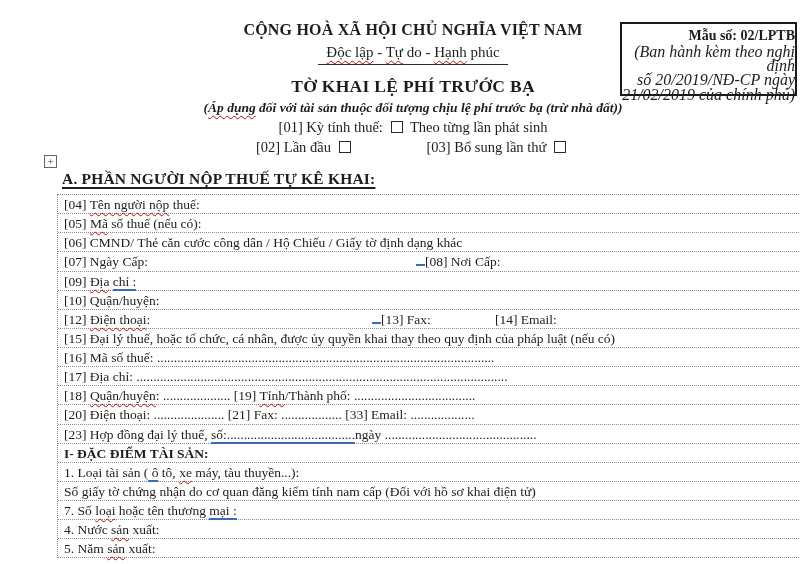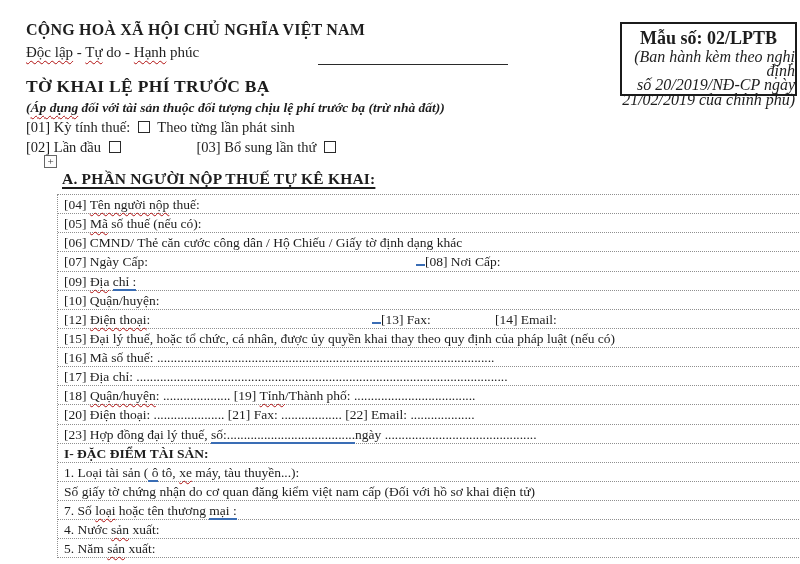--- a/index.html
+++ b/index.html
@@ -1,31 +1,31 @@
 <!DOCTYPE html>
 <html><head>
 <meta charset="utf-8">
 <style>
   html,body{margin:0;padding:0;background:#fff;}
   #page{position:relative;width:800px;height:564px;background:#ffffff;overflow:hidden;
         font-family:"Liberation Serif","DejaVu Serif",serif;color:var(--ink,#1d1d1d);}
 
   
-  #header-center{position:absolute;left:26px;top:21px;width:774px;text-align:left;}
+  #header-center{position:absolute;left:26px;top:21px;width:774px;text-align:center;}
   .nat-title{font-size:16px;font-weight:bold;letter-spacing:.2px;}
   .motto{font-size:15px;font-weight:normal;margin-top:5px;}
   .motto-rule{width:190px;border:0;border-top:1.6px solid #2a2a2a;margin:3px auto 0 auto;}
   .form-title{font-size:17.5px;font-weight:bold;margin-top:11px;letter-spacing:.3px;}
   .form-subtitle{font-size:13.5px;font-weight:bold;font-style:italic;margin-top:3px;}
   .opt-line{font-size:14.5px;margin-top:3px;}
 
   
   #stamp-box{position:absolute;left:620px;top:22px;width:177px;height:74px;
              border:2px solid var(--boxb,#1b1b1b);background:#fff;text-align:center;box-sizing:border-box;padding-top:4px;}
-  .stamp-l1{font-size:18px;font-weight:bold;}
+  .stamp-l1{font-size:14px;font-weight:bold;text-align:right;}
   .stamp-sub{font-size:16px;font-style:italic;line-height:13.5px;margin-top:1px;text-align:right;}
 
   
   #table-handle{position:absolute;left:44px;top:155px;width:13px;height:13px;border:1px solid #666;
                 font-size:11px;line-height:11px;text-align:center;color:#333;background:#fdfdfd;box-sizing:border-box;}
 
   
   #section-a-title{position:absolute;left:62px;top:170px;font-size:15.5px;font-weight:bold;
                    text-decoration:underline;text-decoration-thickness:1.8px;text-underline-offset:3px;letter-spacing:.2px;font-family:Liberation Serif, serif;}
 
@@ -77,23 +77,23 @@
       <div class="trow"><span class="tcell"><span>[05] </span><span class="sqr">Mã</span><span> số thuế (nếu có):</span></span></div>
       <div class="trow"><span class="tcell"><span>[06] CMND/ Thẻ căn cước công dân / Hộ Chiếu / Giấy tờ định dạng khác</span></span></div>
       <div class="trow"><span class="tcell"><span>[07] Ngày Cấp:</span></span><span class="tcell abs" style="left: 358px;"><span class="blu gap" style="width: 9px; height: 12px;"></span><span>[08] Nơi Cấp:</span></span></div>
       <div class="trow"><span class="tcell"><span>[09] </span><span class="sqr">Địa</span><span> </span><span class="blu">chỉ :</span></span></div>
       <div class="trow"><span class="tcell"><span>[10] Quận/huyện:</span></span></div>
       <div class="trow"><span class="tcell"><span>[12] </span><span class="sqr">Điện thoại</span><span>:</span></span><span class="tcell abs" style="left: 314px;"><span class="blu gap" style="width: 9px; height: 12px;"></span><span>[13] Fax:</span></span><span class="tcell abs" style="left: 437px;"><span>[14] Email:</span></span></div>
       <div class="trow"><span class="tcell"><span>[15] Đại lý thuế, hoặc tổ chức, cá nhân, được ủy quyền khai thay theo quy định của pháp luật (nếu có)</span></span></div>
       <div class="trow"><span class="tcell"><span>[16] Mã số thuế: ....................................................................................................</span></span></div>
       <div class="trow"><span class="tcell"><span>[17] Địa chỉ:  ..............................................................................................................</span></span></div>
       <div class="trow"><span class="tcell"><span>[18] </span><span class="sqr">Quận/huyện</span><span>: .................... [19] </span><span class="sqr">Tỉnh</span><span>/Thành phố: ....................................</span></span></div>
-      <div class="trow"><span class="tcell"><span>[20] Điện thoại: ..................... [21] Fax: .................. [22] Email: ...................</span></span></div>
+      <div class="trow"><span class="tcell"><span>[20] Điện thoại: ..................... [21] Fax: .................. [33] Email: ...................</span></span></div>
       <div class="trow"><span class="tcell"><span>[23] Hợp đồng đại lý thuế, </span><span class="blu">số:......................................</span><span>ngày .............................................</span></span></div>
       <div class="trow"><span class="tcell"><span class="b">I- ĐẶC ĐIỂM TÀI SẢN:</span></span></div>
       <div class="trow"><span class="tcell"><span>1. Loại tài sản (</span><span class="blu"> ô</span><span> tô, </span><span class="sqr">xe</span><span> máy, tàu thuyền...):</span></span></div>
-      <div class="trow"><span class="tcell"><span>Số giấy tờ chứng nhận do cơ quan đăng kiểm việt nam cấp (Đối với hồ sơ khai điện tử)</span></span></div>
+      <div class="trow"><span class="tcell"><span>Số giấy tờ chứng nhận do cơ quan đăng kiểm tính nam cấp (Đối với hồ sơ khai điện tử)</span></span></div>
       <div class="trow"><span class="tcell"><span>7. Số </span><span class="sqr">loại</span><span> hoặc tên thương </span><span class="blu">mại :</span></span></div>
       <div class="trow"><span class="tcell"><span>4. Nước </span><span class="sqr">sản</span><span> xuất:</span></span></div>
       <div class="trow"><span class="tcell"><span>5. Năm </span><span class="sqr">sản</span><span> xuất:</span></span></div>
     </div>
 
 </div>
 
 </body></html>

